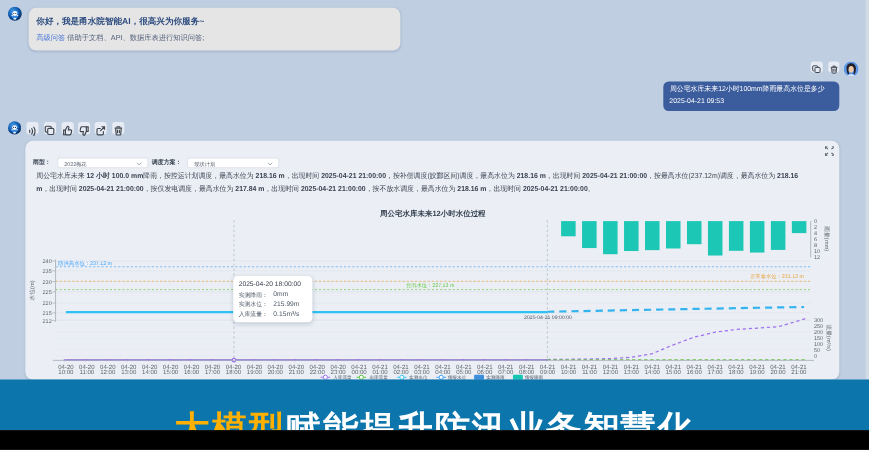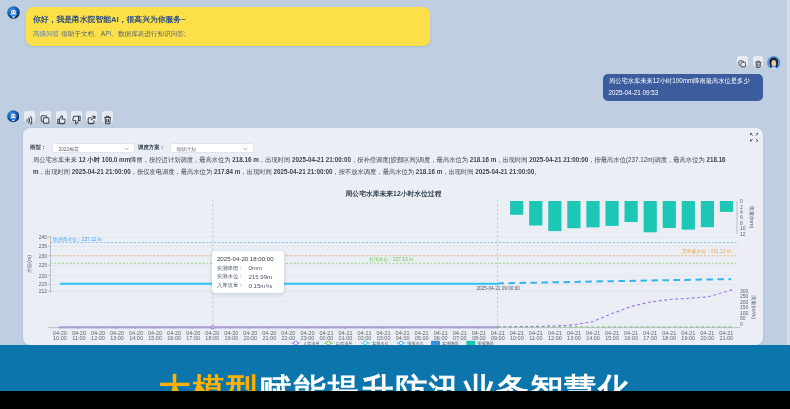--- a/index.html
+++ b/index.html
@@ -24,21 +24,21 @@
  <path d="M3.1 5.6 a3.5 3.1 0 0 1 6.9 0 l0.4 1 l-7.6 0 z" fill="#2f87e2"></path>
  <ellipse cx="6.5" cy="9.3" rx="2.4" ry="2.2" fill="#2f87e2"></ellipse>
  <circle cx="6.5" cy="6.2" r="2.25" fill="#fdfdfd"></circle>
  <circle cx="5.6" cy="6.1" r="0.55" fill="#1c2c4a"></circle>
     <circle cx="7.4" cy="6.1" r="0.55" fill="#1c2c4a"></circle>
  <circle cx="4.1" cy="8.2" r="0.7" fill="#e8f1fb"></circle>
     <circle cx="8.9" cy="8.2" r="0.7" fill="#e8f1fb"></circle>
  <ellipse cx="6.5" cy="11" rx="1.3" ry="0.8" fill="#eef4fc"></ellipse>
 </svg>
 
-<div class="abs" style="left:26px;top:7px;width:404px;height:39px;background:#fde047;border-radius:7px;box-shadow:0 1px 2px rgba(60,80,120,.18)">
+<div class="abs" style="left:26px;top:7px;width:338px;height:39px;background:#e5e5e5;border-radius:7px;box-shadow:0 1px 2px rgba(60,80,120,.18)">
   <div style="position:absolute;left:7px;top:6.5px;font-size:7.8px;font-weight:bold;color:#2e4d80;">你好，我是甬水院智能AI，很高兴为你服务~</div>
   <div style="position:absolute;left:7px;top:23.2px;font-size:6.6px;color:#54617b;"><span style="color:#4c79d6;">高级问答</span> 借助于文档、API、数据库表进行知识问答;</div>
 </div>
 
 <div class="abs" style="left:737px;top:55.5px;width:10.5px;height:10.5px;background:#e7ecf4;border-radius:2.5px;">
  <svg width="10.5" height="10.5" viewBox="0 0 10.5 10.5">
       <g fill="none" stroke="#3f454d" stroke-width="0.9">
   <path d="M6.4 3.2 V2.6 a0.8 0.8 0 0 0 -0.8 -0.8 h-3 a0.8 0.8 0 0 0 -0.8 0.8 v3 a0.8 0.8 0 0 0 0.8 0.8 h0.6"></path>
         <rect x="3.9" y="3.3" width="4.6" height="4.6" rx="0.8"></rect>
  </g>

